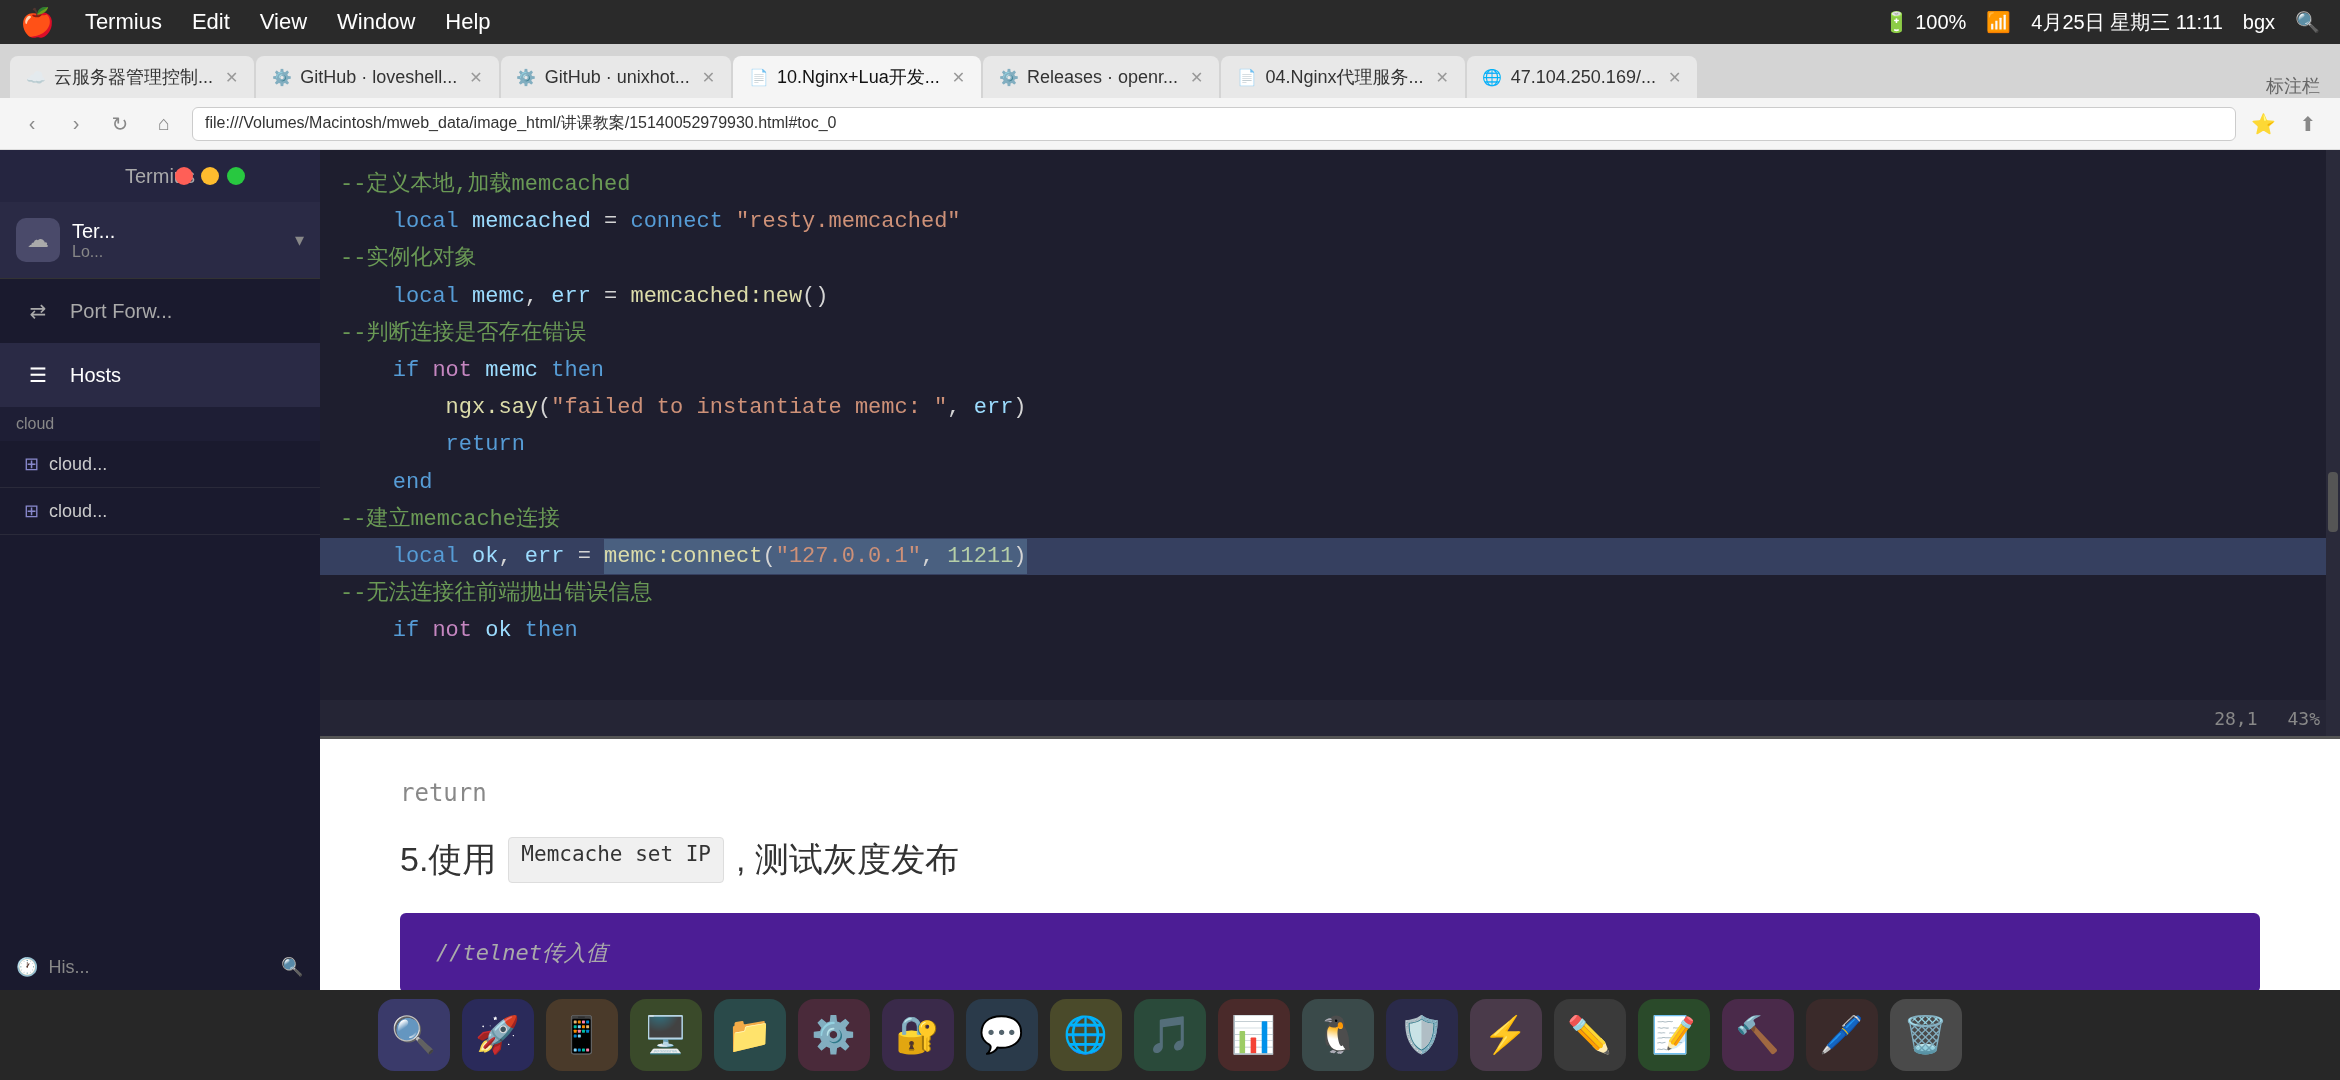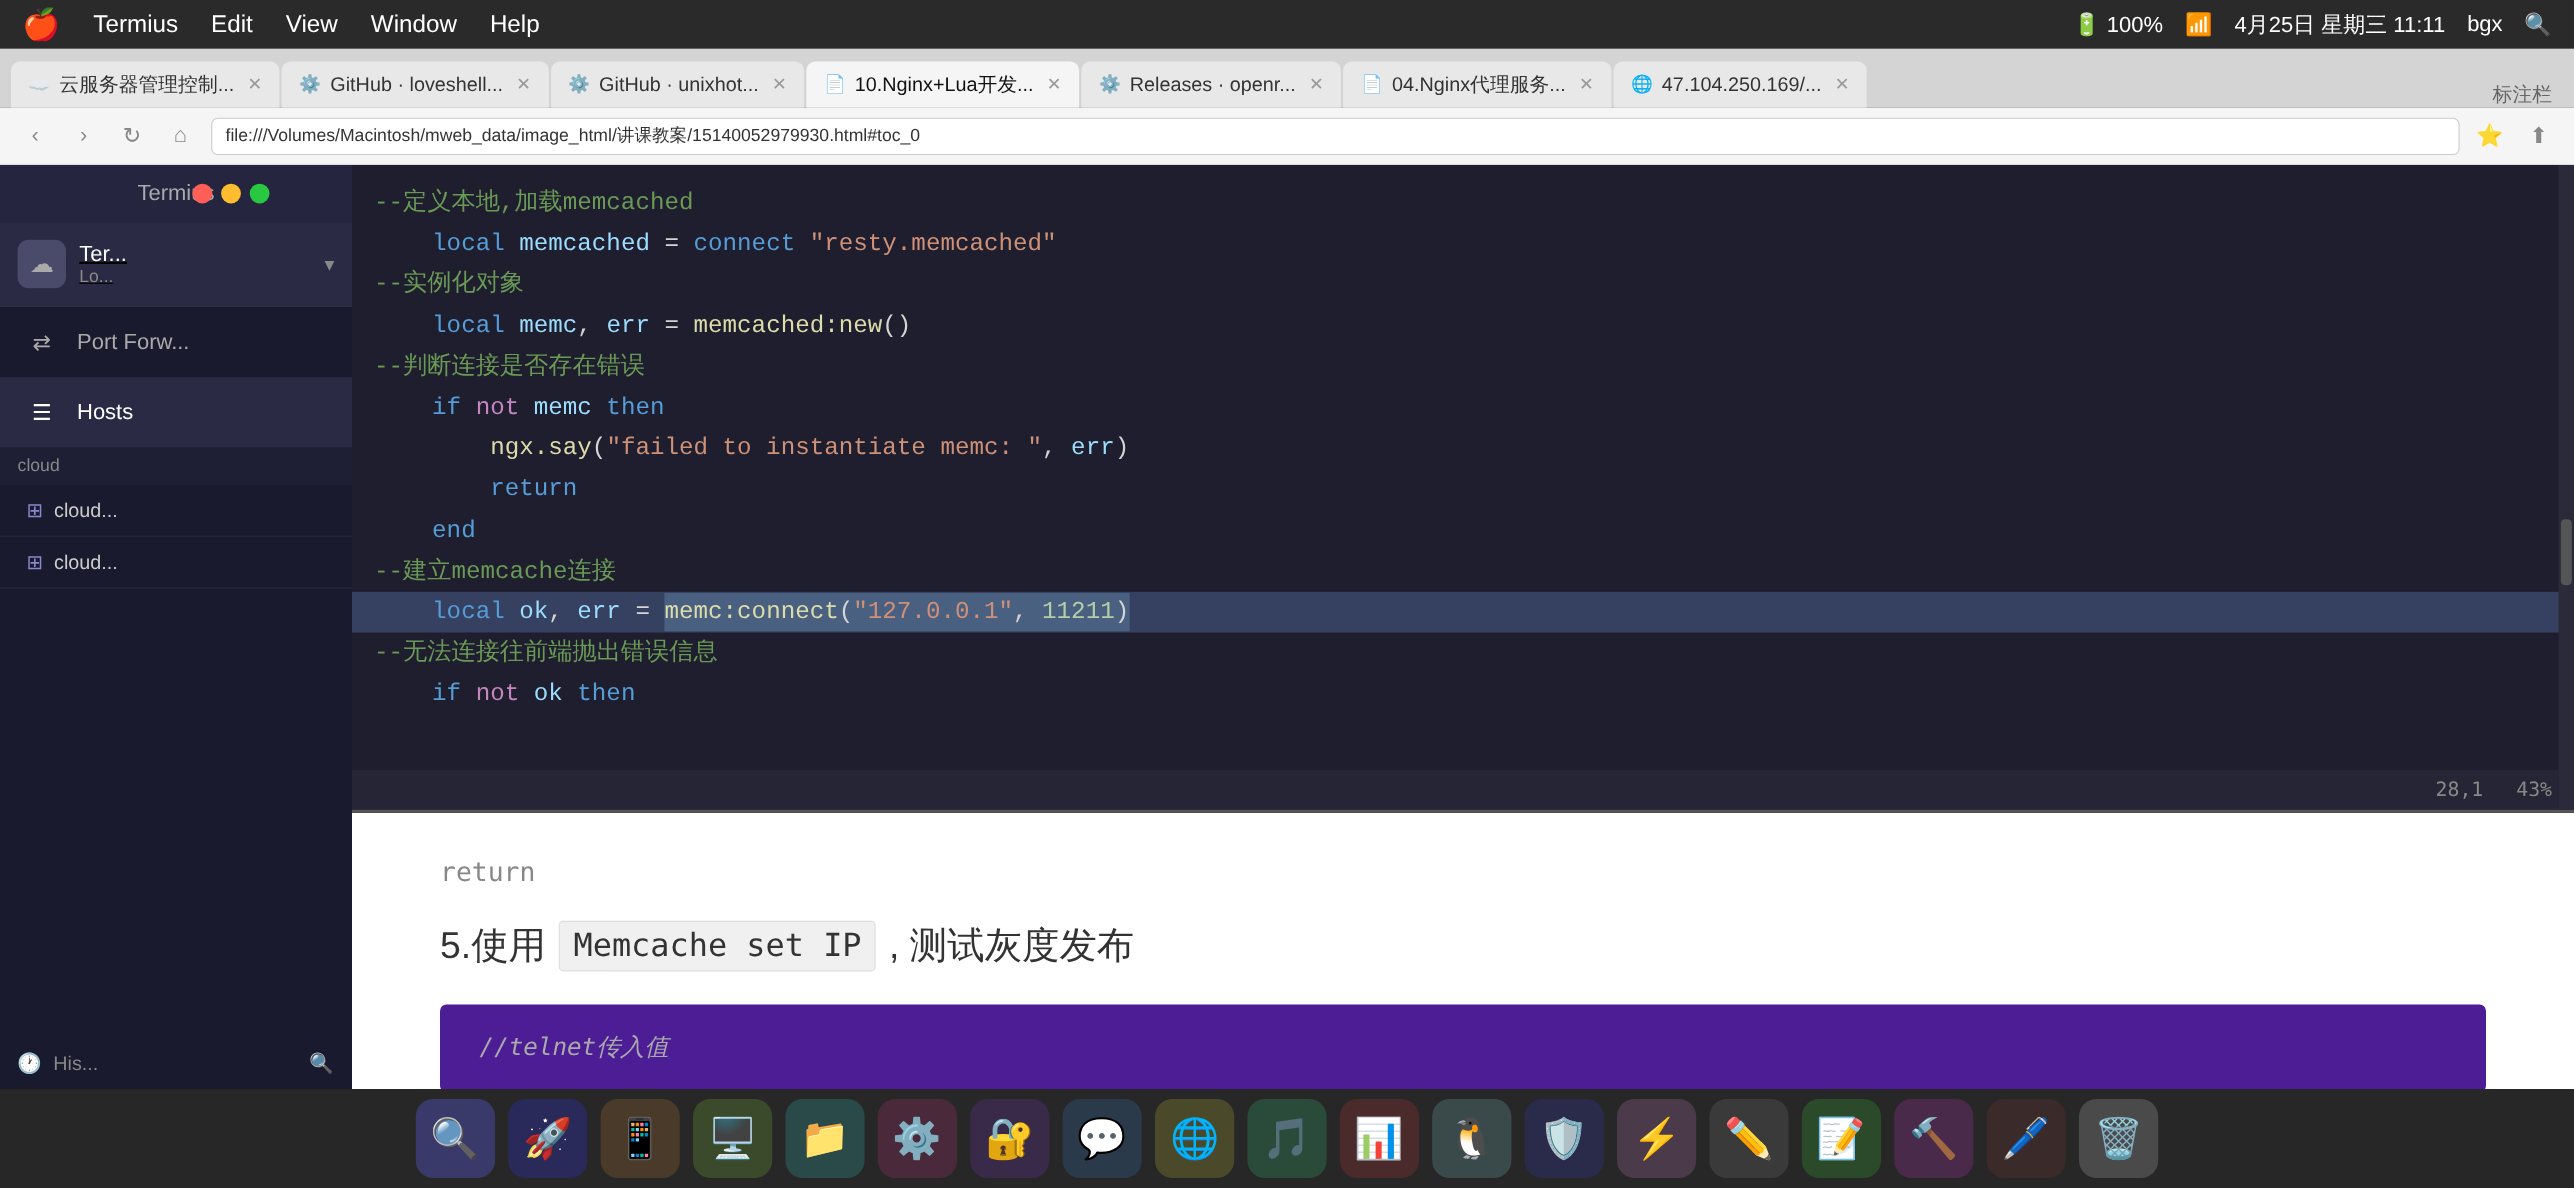--- a/index.html
+++ b/index.html
@@ -143,21 +143,21 @@
       width: 44px;
       height: 44px;
       background: #4a4a6a;
       border-radius: 10px;
       display: flex;
       align-items: center;
       justify-content: center;
       font-size: 22px;
       color: #aaa;
     }
-    .connection-info { flex: 1; text-decoration: underline; }
+    .connection-info { flex: 1; }
     .connection-name { color: #fff; font-size: 20px; }
     .connection-status { color: #888; font-size: 16px; }
     .connection-chevron { color: #888; font-size: 18px; }
 
     .sidebar-nav-item {
       padding: 14px 20px;
       display: flex;
       align-items: center;
       gap: 14px;
       color: #aaa;
@@ -291,21 +291,21 @@
       display: flex;
       gap: 12px;
     }
 
     .inline-code {
       background: #f0f0f0;
       border: 1px solid #ddd;
       border-radius: 4px;
       padding: 4px 12px;
       font-family: monospace;
-      font-size: 29px;
+      font-size: 21px;
       color: #333;
     }
 
     .code-block-area {
       background: #4c1d95;
       border-radius: 6px;
       padding: 20px 36px;
       margin-top: 20px;
       font-style: italic;
     }

